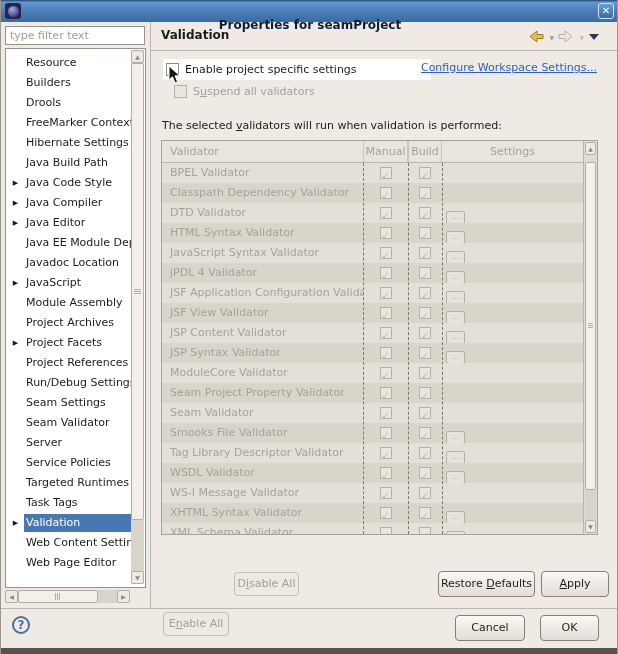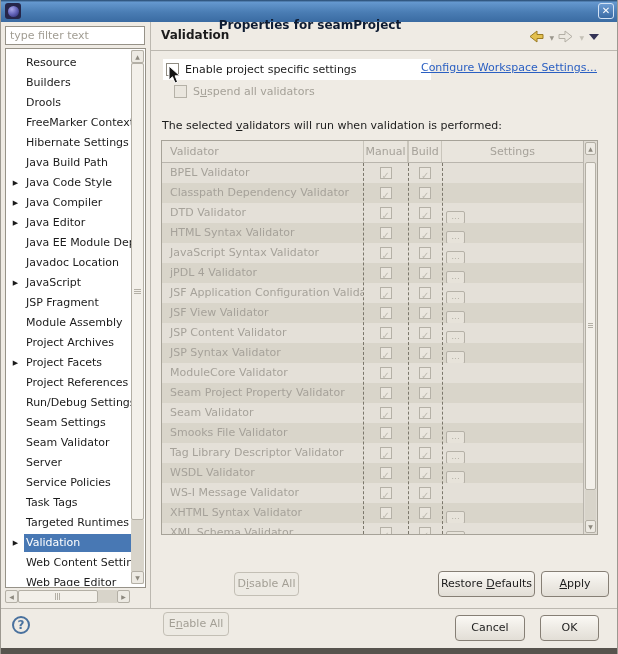--- a/index.html
+++ b/index.html
@@ -180,24 +180,20 @@
           <span class="lbl">Java EE Module Dep</span>
         </div>
         <div class="item">
           <span class="tri" style="visibility: hidden;">▶</span>
           <span class="lbl">Javadoc Location</span>
         </div>
         <div class="item alt">
           <span class="tri">▶</span>
           <span class="lbl">JavaScript</span>
         </div>
-        <div class="item">
-          <span class="tri" style="visibility: hidden;">▶</span>
-          <span class="lbl">JSP Fragment</span>
-        </div>
         <div class="item alt">
           <span class="tri" style="visibility: hidden;">▶</span>
           <span class="lbl">Module Assembly</span>
         </div>
         <div class="item">
           <span class="tri" style="visibility: hidden;">▶</span>
           <span class="lbl">Project Archives</span>
         </div>
         <div class="item alt">
           <span class="tri">▶</span>
@@ -220,27 +216,27 @@
           <span class="lbl">Seam Validator</span>
         </div>
         <div class="item">
           <span class="tri" style="visibility: hidden;">▶</span>
           <span class="lbl">Server</span>
         </div>
         <div class="item alt">
           <span class="tri" style="visibility: hidden;">▶</span>
           <span class="lbl">Service Policies</span>
         </div>
+        <div class="item">
+          <span class="tri" style="visibility: hidden;">▶</span>
+          <span class="lbl">Targeted Runtimes</span>
+        </div>
         <div class="item alt">
           <span class="tri" style="visibility: hidden;">▶</span>
           <span class="lbl">Task Tags</span>
-        </div>
-        <div class="item">
-          <span class="tri" style="visibility: hidden;">▶</span>
-          <span class="lbl">Targeted Runtimes</span>
         </div>
         <div class="item selected">
           <span class="tri">▶</span>
           <span class="lbl">Validation</span>
         </div>
         <div class="item alt">
           <span class="tri" style="visibility: hidden;">▶</span>
           <span class="lbl">Web Content Settin</span>
         </div>
         <div class="item">

